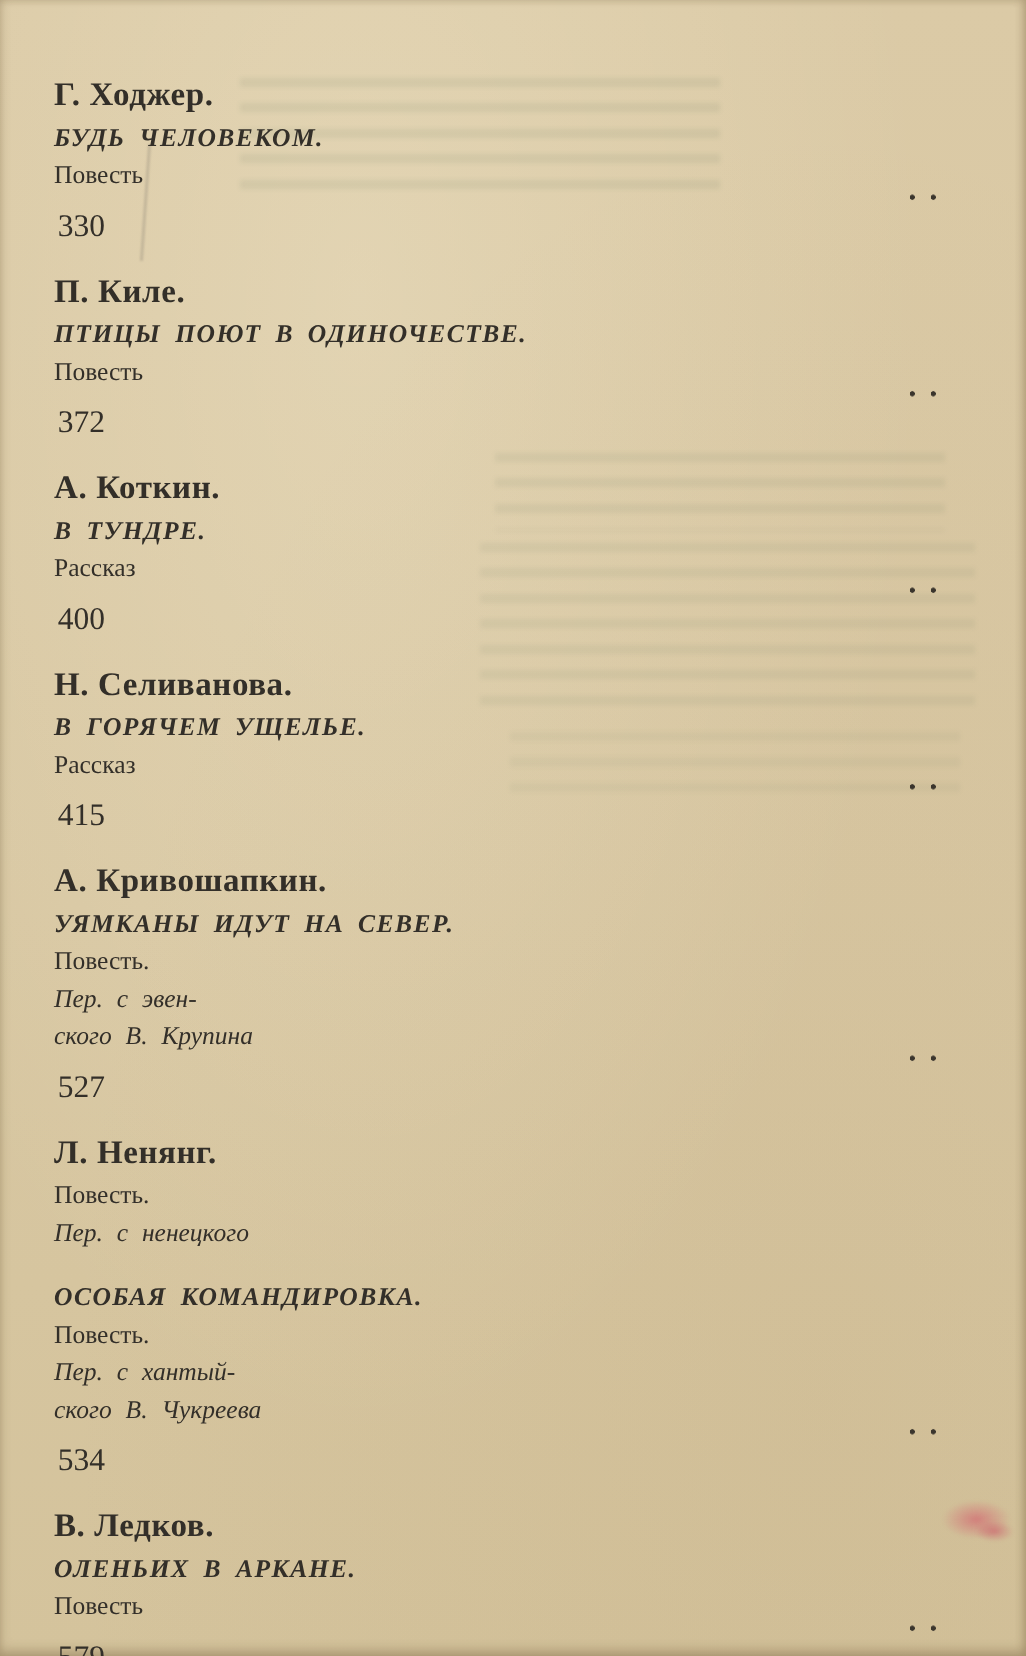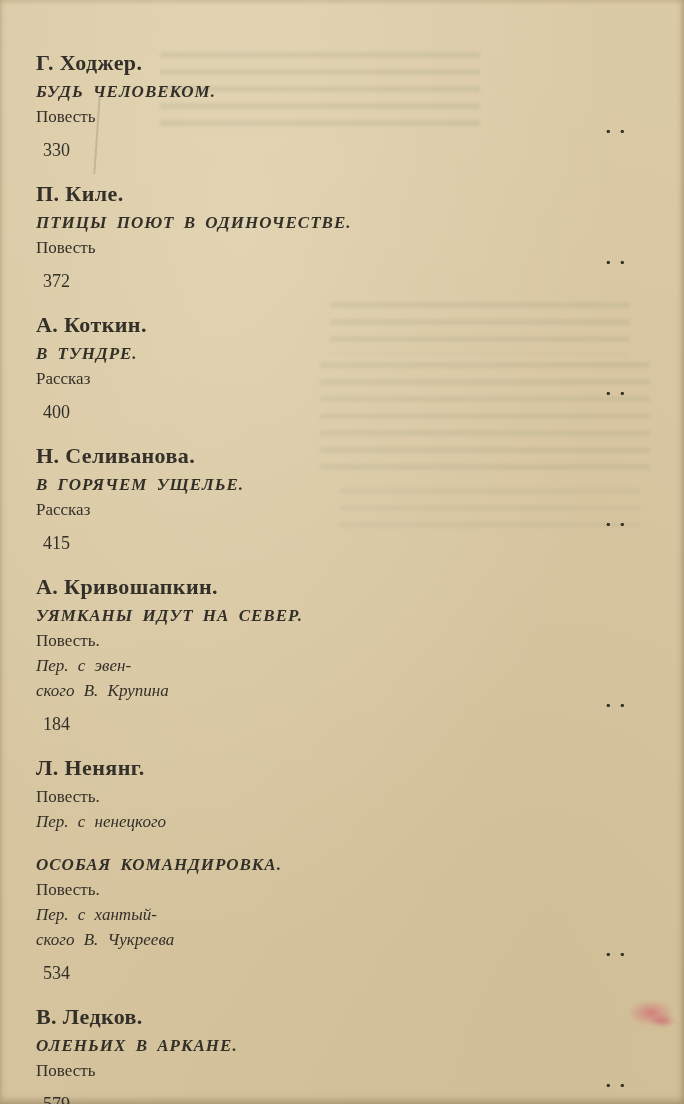--- a/index.html
+++ b/index.html
@@ -64,21 +64,21 @@
     height:5px;
     margin:0 10px 4px 4px;
     background-image: radial-gradient(circle at 2.2px 2.5px, #3a352d 1.5px, transparent 1.9px);
     background-size:14px 5px;
     background-repeat:repeat-x;
     background-position:left center;
   }
   .pagenum {
     min-width:34px;
     text-align:right;
-    font-size:18px;
+    font-size:21px;
   }
   
   .bleed {
     position:absolute;
     pointer-events:none;
     filter:blur(1.6px);
     background-image:repeating-linear-gradient(
       180deg,
       rgba(108,124,96,0.16) 0px, rgba(108,124,96,0.16) 6px,
       transparent 6px, transparent 17px);
@@ -161,21 +161,21 @@
       <div class="entry">
         <div class="author">А. Кривошапкин.</div>
         <div class="line">
           <span class="seg-title">УЯМКАНЫ ИДУТ НА СЕВЕР.</span>
           <span class="seg-plain">Повесть.</span>
           <span class="seg-italic">Пер. с эвен-</span>
         </div>
         <div class="line">
           <span class="seg-italic">ского В. Крупина</span>
           <span class="leader"></span>
-          <span class="pagenum">184</span>
+          <span class="pagenum">527</span>
         </div>
       </div>
       <div class="entry">
         <div class="author">Л. Ненянг.</div>
         <div class="line">
           <span class="seg-plain">Повесть.</span>
           <span class="seg-italic">Пер. с ненецкого</span>
         </div>
       </div>
       <div class="entry">

